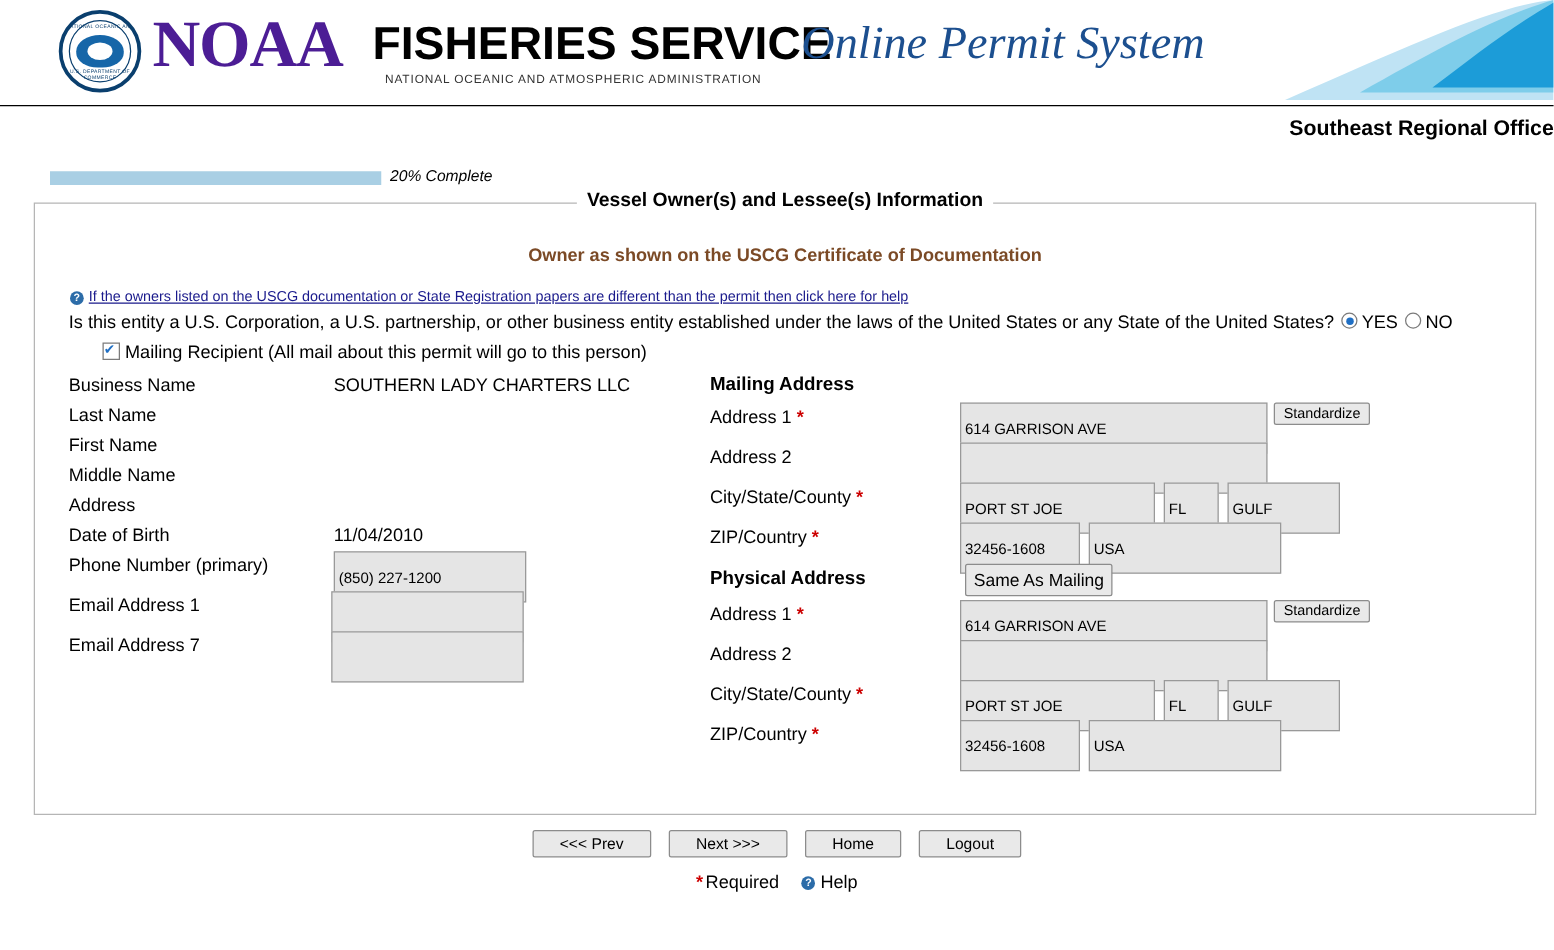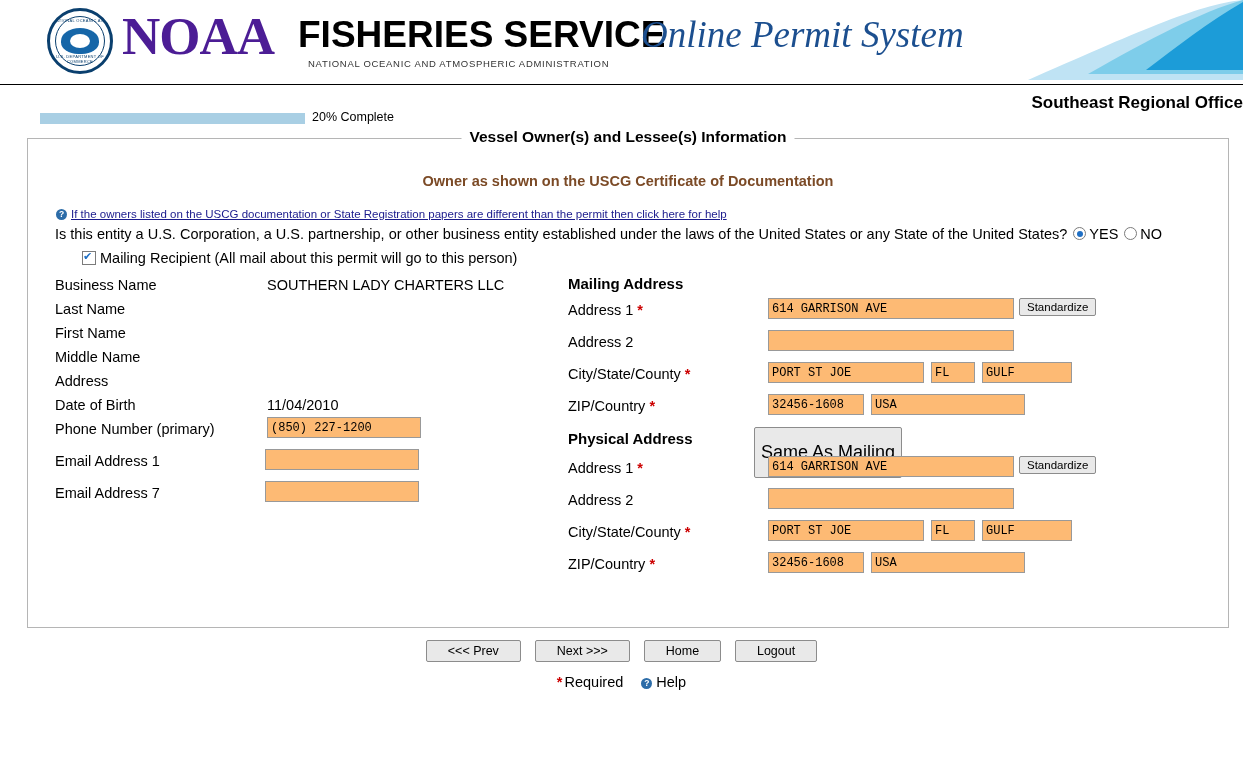--- a/index.html
+++ b/index.html
@@ -123,22 +123,24 @@
   }
   .office-title {
     text-align: right;
     font-weight: bold;
     font-size: 17px;
     margin-top: 8px;
   }
 
   
   .progress-row {
+    margin-top: 24px;
     height: 14px;
     position: relative;
+    font-style: italic;
   }
   .progress-bar {
     position: absolute;
     left: 40px;
     top: 0;
     width: 265px;
     height: 11px;
     background: #a9cfe4;
   }
   .progress-label {
@@ -277,26 +279,26 @@
     top: 2px;
   }
   .lrow .val {
     position: absolute;
     left: 212px;
     top: 2px;
   }
   .lrow.tall { height: 32px; }
 
   input[type=text] {
-    font-family: Liberation Mono, monospace;
+    font-family: Liberation Sans, sans-serif;
     font-size: 12px;
     border: 1px solid #999;
-    background: #fdba74;
+    background: #e5e5e5;
     height: 17px;
-    padding: 1px 3px;
+    padding: 11px 3px;
     box-sizing: content-box;
     color: #000;
     vertical-align: middle;
   }
   .inp-phone { position: absolute; left: 212px; top: -2px; width: 146px; }
   .inp-email { position: absolute; left: 210px; top: -2px; width: 146px; }
 
   .addr-head {
     font-weight: bold;
     font-size: 15px;
@@ -339,24 +341,24 @@
     left: 451px;
     top: 0px;
   }
   .phys-head-row {
     position: relative;
     height: 30px;
   }
   .phys-head-row .addr-head { position: absolute; left: 0; top: 4px; margin: 0; }
   .btn-same {
     position: absolute;
-    left: 186px;
+    left: 204px;
     top: 1px;
-    font-size: 18px;
-    padding: 14px 6px;
+    font-size: 14px;
+    padding: 4px 6px;
   }
 
   
   .footer-btns {
     margin-top: 12px;
     text-align: center;
   }
   .footer-btns .btn {
     font-size: 12.5px;
     padding: 3px 21px;

